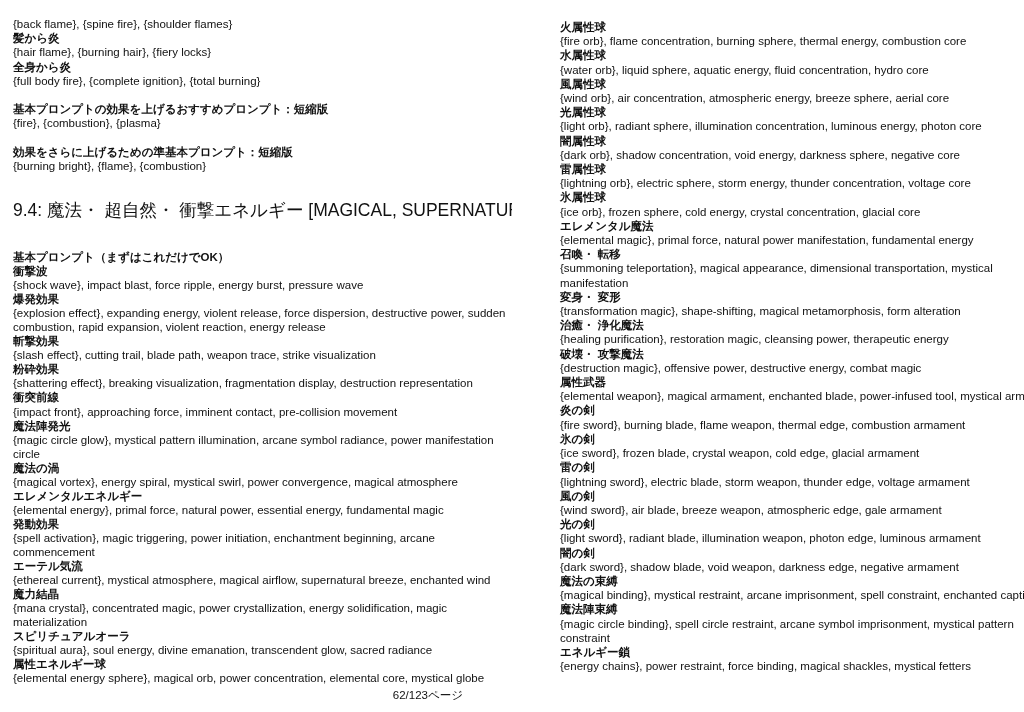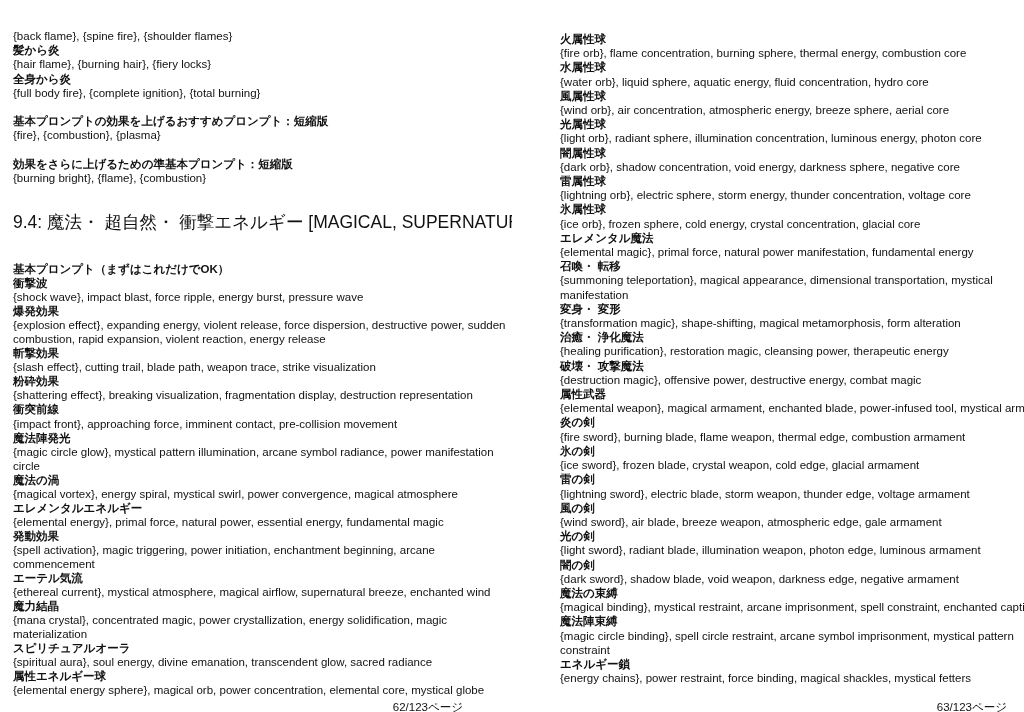--- a/index.html
+++ b/index.html
@@ -7,21 +7,21 @@
     position: relative;
     width: 1024px;
     height: 712px;
     background: #ffffff;
     overflow: hidden;
     font-family: "Liberation Sans", "DejaVu Sans", sans-serif;
     color: #111111;
   }
   .page {
     position: absolute;
-    top: 16px;
+    top: 4px;
     width: 512px;
     height: 657px;
     background: #ffffff;
   }
   #page-62 { left: 0; }
   #page-63 { left: 512px; }
 
   .block {
     position: absolute;
     font-size: 11.5px;
@@ -55,14 +55,13 @@
   <div id="heading-62"><div class="line">9.4: 魔法・ 超自然・ 衝撃エネルギー [MAGICAL, SUPERNATURAL</div></div>
 
   <div class="block" id="body-62"><div class="line bold">基本プロンプト（まずはこれだけでOK）</div><div class="line bold">衝撃波</div><div class="line">{shock wave}, impact blast, force ripple, energy burst, pressure wave</div><div class="line bold">爆発効果</div><div class="line">{explosion effect}, expanding energy, violent release, force dispersion, destructive power, sudden</div><div class="line">combustion, rapid expansion, violent reaction, energy release</div><div class="line bold">斬撃効果</div><div class="line">{slash effect}, cutting trail, blade path, weapon trace, strike visualization</div><div class="line bold">粉砕効果</div><div class="line">{shattering effect}, breaking visualization, fragmentation display, destruction representation</div><div class="line bold">衝突前線</div><div class="line">{impact front}, approaching force, imminent contact, pre-collision movement</div><div class="line bold">魔法陣発光</div><div class="line">{magic circle glow}, mystical pattern illumination, arcane symbol radiance, power manifestation</div><div class="line">circle</div><div class="line bold">魔法の渦</div><div class="line">{magical vortex}, energy spiral, mystical swirl, power convergence, magical atmosphere</div><div class="line bold">エレメンタルエネルギー</div><div class="line">{elemental energy}, primal force, natural power, essential energy, fundamental magic</div><div class="line bold">発動効果</div><div class="line">{spell activation}, magic triggering, power initiation, enchantment beginning, arcane</div><div class="line">commencement</div><div class="line bold">エーテル気流</div><div class="line">{ethereal current}, mystical atmosphere, magical airflow, supernatural breeze, enchanted wind</div><div class="line bold">魔力結晶</div><div class="line">{mana crystal}, concentrated magic, power crystallization, energy solidification, magic</div><div class="line">materialization</div><div class="line bold">スピリチュアルオーラ</div><div class="line">{spiritual aura}, soul energy, divine emanation, transcendent glow, sacred radiance</div><div class="line bold">属性エネルギー球</div><div class="line">{elemental energy sphere}, magical orb, power concentration, elemental core, mystical globe</div></div>
 
   <div class="block" id="footer-62">62/123ページ</div>
 </div>
 
 <div class="page" id="page-63">
   <div class="block" id="body-63"><div class="line bold">火属性球</div><div class="line">{fire orb}, flame concentration, burning sphere, thermal energy, combustion core</div><div class="line bold">水属性球</div><div class="line">{water orb}, liquid sphere, aquatic energy, fluid concentration, hydro core</div><div class="line bold">風属性球</div><div class="line">{wind orb}, air concentration, atmospheric energy, breeze sphere, aerial core</div><div class="line bold">光属性球</div><div class="line">{light orb}, radiant sphere, illumination concentration, luminous energy, photon core</div><div class="line bold">闇属性球</div><div class="line">{dark orb}, shadow concentration, void energy, darkness sphere, negative core</div><div class="line bold">雷属性球</div><div class="line">{lightning orb}, electric sphere, storm energy, thunder concentration, voltage core</div><div class="line bold">氷属性球</div><div class="line">{ice orb}, frozen sphere, cold energy, crystal concentration, glacial core</div><div class="line bold">エレメンタル魔法</div><div class="line">{elemental magic}, primal force, natural power manifestation, fundamental energy</div><div class="line bold">召喚・ 転移</div><div class="line">{summoning teleportation}, magical appearance, dimensional transportation, mystical</div><div class="line">manifestation</div><div class="line bold">変身・ 変形</div><div class="line">{transformation magic}, shape-shifting, magical metamorphosis, form alteration</div><div class="line bold">治癒・ 浄化魔法</div><div class="line">{healing purification}, restoration magic, cleansing power, therapeutic energy</div><div class="line bold">破壊・ 攻撃魔法</div><div class="line">{destruction magic}, offensive power, destructive energy, combat magic</div><div class="line bold">属性武器</div><div class="line">{elemental weapon}, magical armament, enchanted blade, power-infused tool, mystical armament</div><div class="line bold">炎の剣</div><div class="line">{fire sword}, burning blade, flame weapon, thermal edge, combustion armament</div><div class="line bold">氷の剣</div><div class="line">{ice sword}, frozen blade, crystal weapon, cold edge, glacial armament</div><div class="line bold">雷の剣</div><div class="line">{lightning sword}, electric blade, storm weapon, thunder edge, voltage armament</div><div class="line bold">風の剣</div><div class="line">{wind sword}, air blade, breeze weapon, atmospheric edge, gale armament</div><div class="line bold">光の剣</div><div class="line">{light sword}, radiant blade, illumination weapon, photon edge, luminous armament</div><div class="line bold">闇の剣</div><div class="line">{dark sword}, shadow blade, void weapon, darkness edge, negative armament</div><div class="line bold">魔法の束縛</div><div class="line">{magical binding}, mystical restraint, arcane imprisonment, spell constraint, enchanted captivity</div><div class="line bold">魔法陣束縛</div><div class="line">{magic circle binding}, spell circle restraint, arcane symbol imprisonment, mystical pattern</div><div class="line">constraint</div><div class="line bold">エネルギー鎖</div><div class="line">{energy chains}, power restraint, force binding, magical shackles, mystical fetters</div></div>
 
-  <div class="block" id="footer-63">63/123ページ</div>
 </div>
 
 </body></html>

